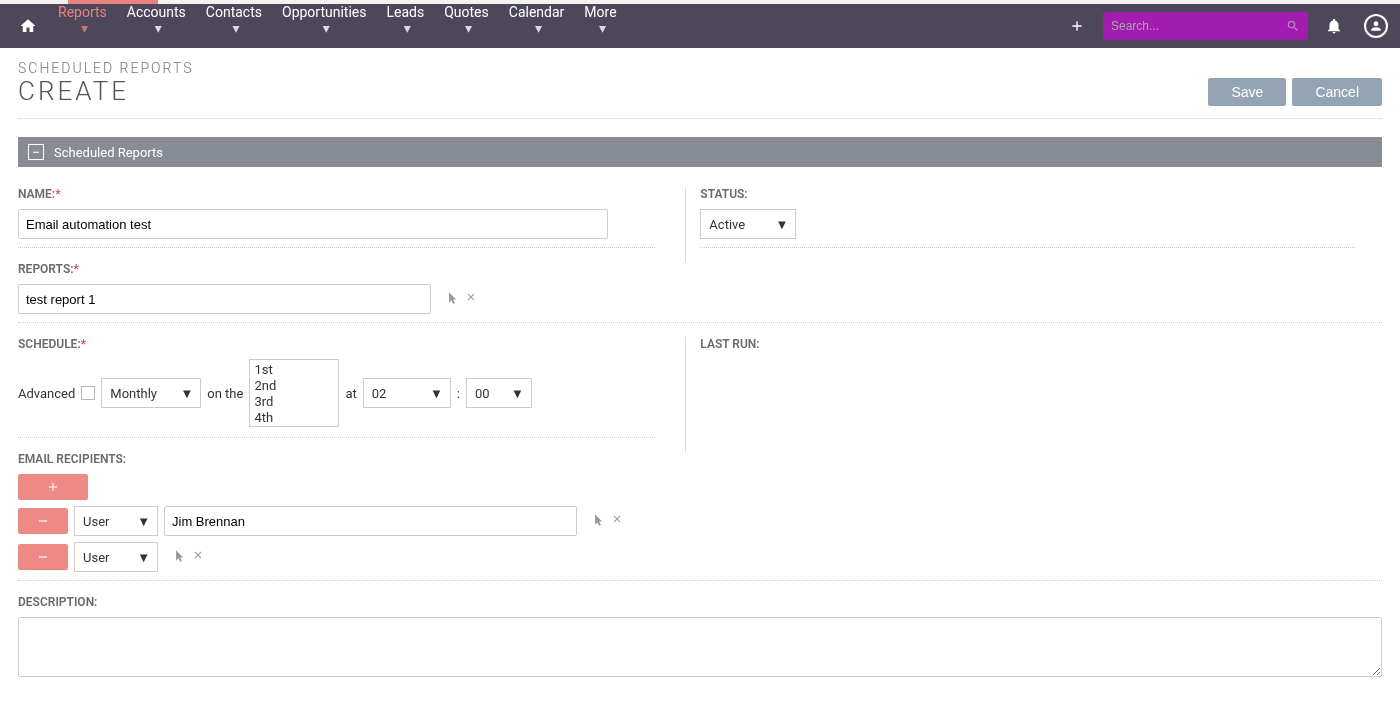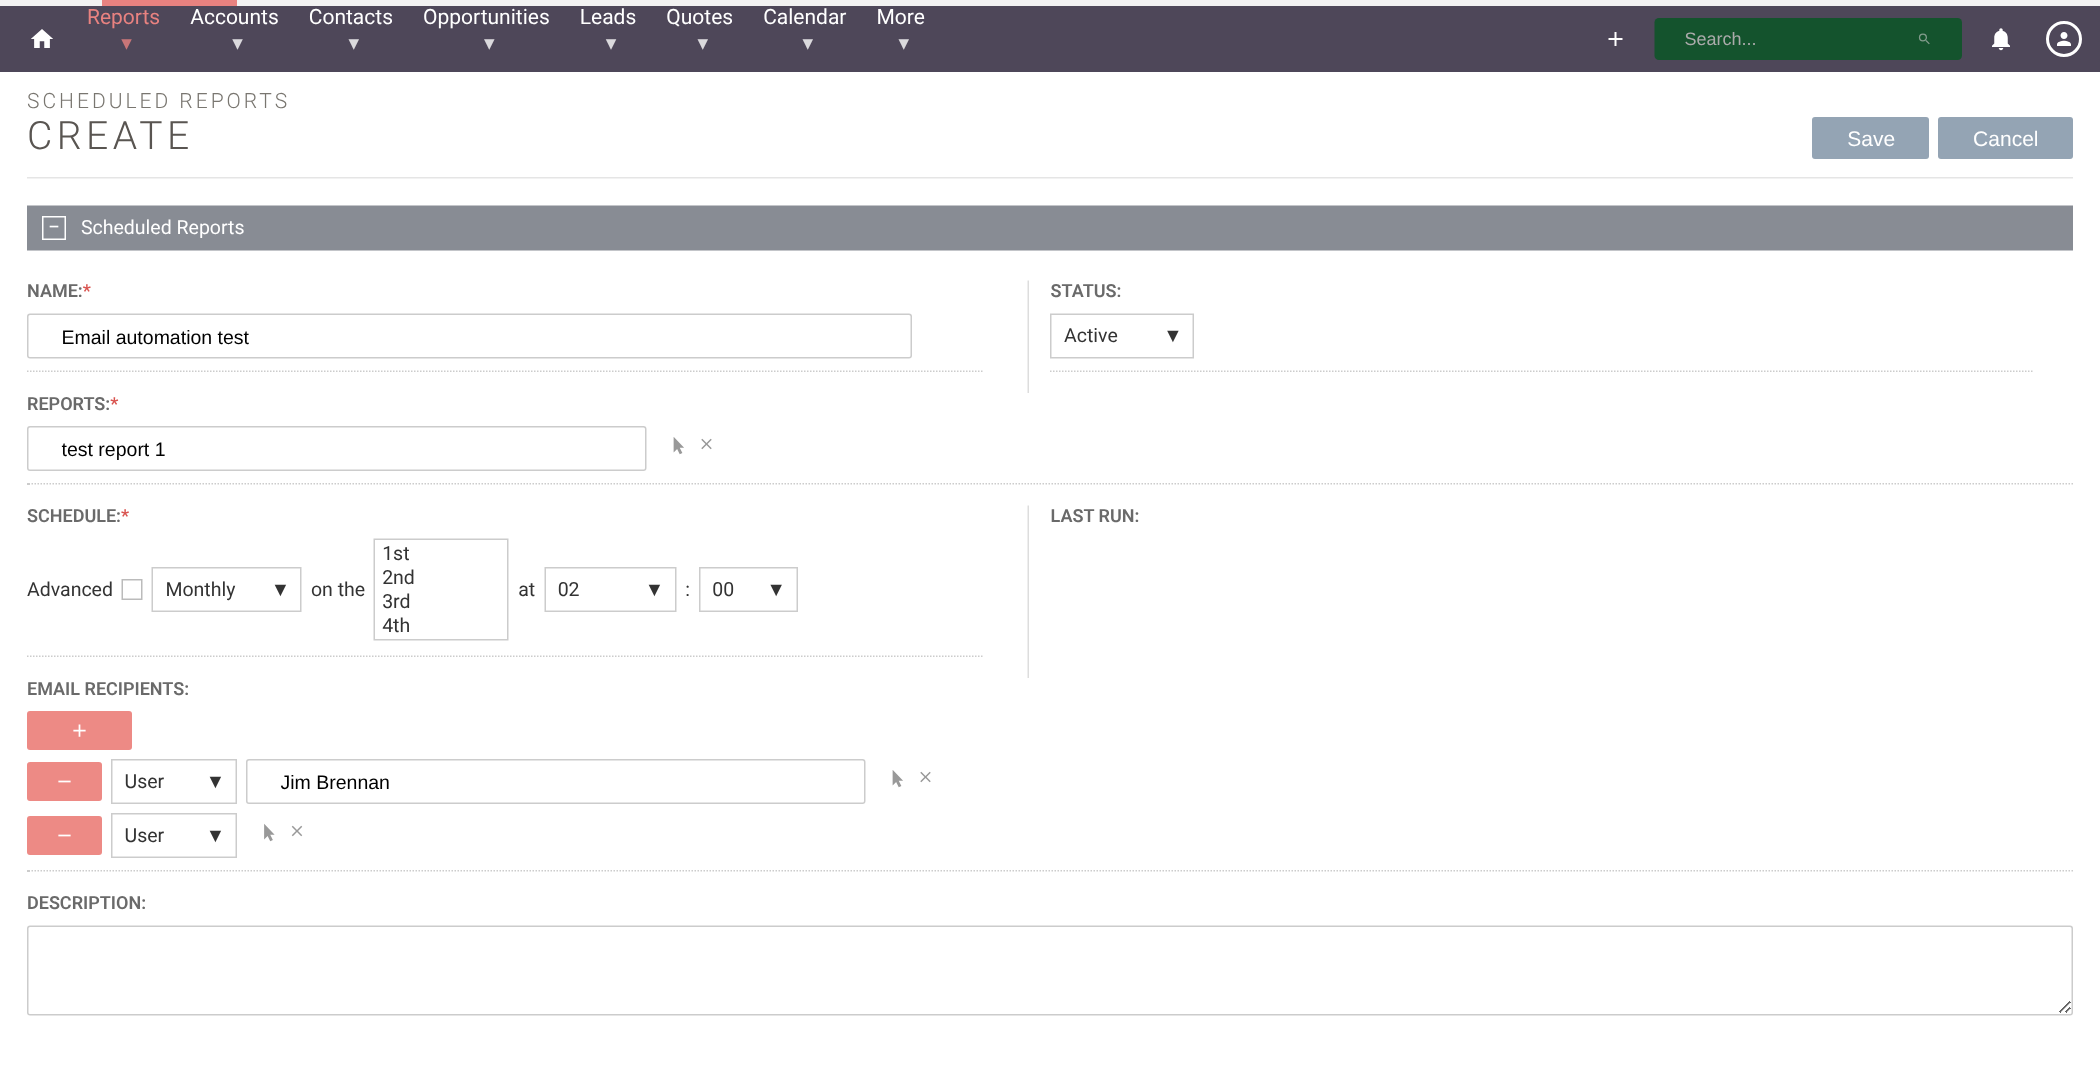--- a/index.html
+++ b/index.html
@@ -8,21 +8,21 @@
 .topbar-indicator .active-tab { height: 4px; width: 90px; margin-left: 68px; background: #e88280; }
 
 .navbar { height: 44px; background: #4e4759; color: #fff; display: flex; align-items: center; padding: 0 8px; }
 .nav-left { display: flex; align-items: center; }
 .nav-home { width: 40px; height: 44px; display: flex; align-items: center; justify-content: center; cursor: pointer; }
 .nav-item { height: 44px; display: flex; align-items: center; padding: 0 10px; cursor: pointer; font-size: 14px; flex-direction: column; }
 .nav-item.active { color: #e88280; }
 .nav-item .caret { margin-left: 4px; opacity: 0.8; }
 .nav-right { margin-left: auto; display: flex; align-items: center; gap: 10px; }
 .nav-icon-btn { width: 32px; height: 32px; display: flex; align-items: center; justify-content: center; cursor: pointer; }
-.search-box { background: #14532d; border-radius: 3px; height: 28px; width: 205px; display: flex; align-items: center; padding: 0 20px; }
+.search-box { background: #a21caf; border-radius: 3px; height: 28px; width: 205px; display: flex; align-items: center; padding: 0 8px; }
 .search-box input { background: transparent; border: none; outline: none; color: #ccc; font-size: 12px; flex: 1; }
 .search-box input::placeholder { color: #aaa; }
 .search-box svg { opacity: 0.6; }
 .avatar { width: 24px; height: 24px; border: 2px solid #fff; border-radius: 50%; display: flex; align-items: center; justify-content: center; }
 
 .page { padding: 12px 18px; }
 .page-header { display: flex; align-items: flex-start; border-bottom: 1px solid #e5e5e5; padding-bottom: 12px; margin-bottom: 18px; }
 .breadcrumb { color: #797670; font-size: 14px; letter-spacing: 2px; font-weight: 300; }
 .page-title { color: #595551; font-size: 26px; font-weight: 300; letter-spacing: 3px; }
 .header-actions { margin-left: auto; display: flex; gap: 6px; margin-top: 18px;}
@@ -36,21 +36,21 @@
 .form-col { flex: 0 0 49%; padding: 0 0 0 0; position: relative;}
 .form-col.left { border-right: 1px solid #ddd; padding-right: 30px; }
 .form-col.right { padding-left: 14px; }
 .form-col.full { flex: 0 0 100%; }
 
 .field { margin-bottom: 8px; }
 .field-label { color: #6a6a6a; font-weight: 600; font-size: 12px; margin-bottom: 8px; }
 .field-label .req { color: #d9534f; }
 .dotted-sep { border-bottom: 1px dotted #ccc; height: 1px; margin: 6px 0 14px 0; }
 
-.text-input { height: 30px; border: 1px solid #ccc; border-radius: 2px; padding: 0 22px; font-size: 13px; background: #fff; }
+.text-input { height: 30px; border: 1px solid #ccc; border-radius: 2px; padding: 0 7px; font-size: 13px; background: #fff; }
 .text-input.focused { border: 1px solid #7bb5e8; box-shadow: 0 0 0 2px rgba(123,181,232,0.3); }
 .wide { width: 590px; }
 .med { width: 413px; }
 
 .select-wrap { position: relative; display: inline-block; }
 .select-wrap .sel { height: 30px; border: 1px solid #ccc; border-radius: 0; background: #fff; padding: 0 28px 0 8px; font-size: 13px; display: flex; align-items: center; cursor: pointer; }
 .select-wrap .caret-down { position: absolute; right: 8px; top: 50%; transform: translateY(-50%); pointer-events: none; }
 
 .inline-row { display: flex; align-items: center; gap: 6px; }
 .checkbox { width: 14px; height: 14px; border: 1px solid #bbb; background: #fff; cursor: pointer; }

